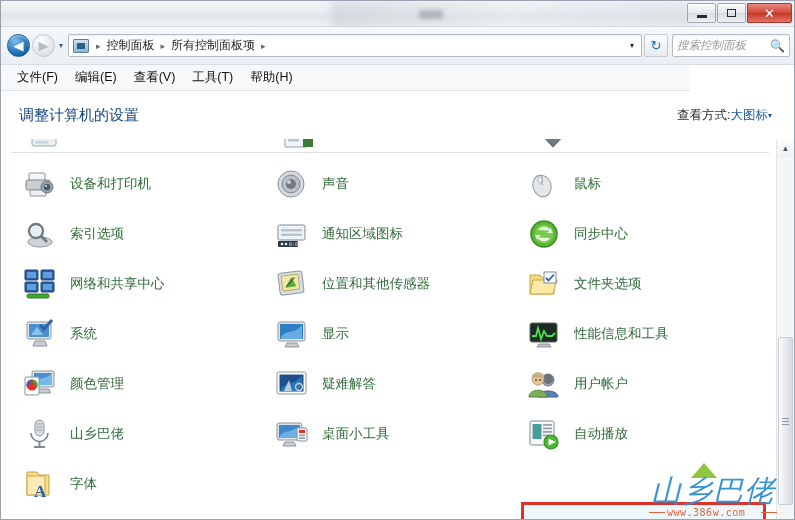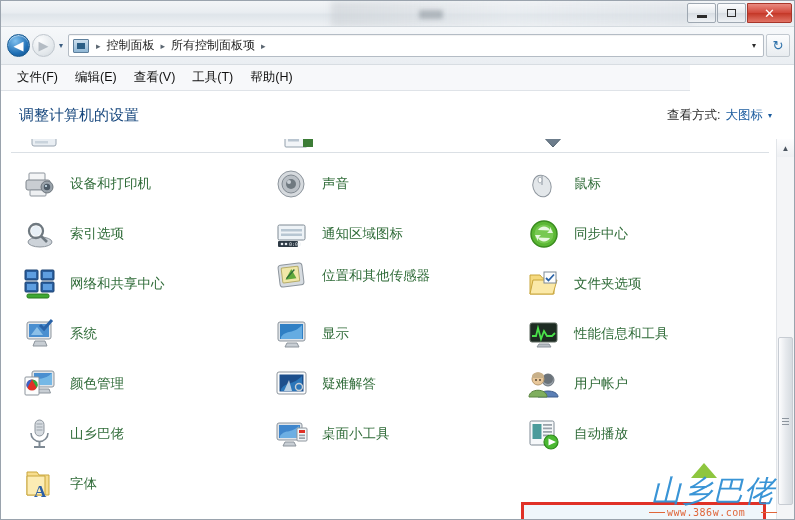--- a/index.html
+++ b/index.html
@@ -116,21 +116,21 @@
   .menuitem { font-size:12.5px; color:#101010; }
 
   
   #headerrow {
     position:absolute; left:0; top:90px; width:795px; height:48px;
     background:#fff;
     display:flex; align-items:center; justify-content:space-between;
     padding:0 24px 0 18px;
   }
   #page-title { font-size:15px; color:#17477d; }
-  #viewmode { display:flex; align-items:center; gap:5px; }
+  #viewmode { display:flex; align-items:center; }
   #viewmode-label { font-size:12.5px; color:#2c2c2c; }
   #viewmode-value { font-size:12.5px; color:#1a5b9e; }
   #viewmode-caret { font-size:8px; color:#1a5b9e; }
 
   
   #content {
     position:absolute; left:0; top:138px; width:795px; height:382px;
     background:#fff; overflow:hidden;
   }
   #cut-row {
@@ -245,20 +245,24 @@
       <span class="crumb">所有控制面板项</span>
       <span class="crumb-sep">▸</span>
       <span style="flex:1"></span>
       <span class="addr-caret">▾</span>
     </div>
 
     <div id="refresh-btn">
       <span>↻</span>
     </div>
 
+    <div id="searchbox">
+      <span id="search-placeholder">搜索控制面板</span>
+      <span id="search-icon">🔍</span>
+    </div>
   </div>
 
   <div id="menubar">
     <span class="menuitem">文件(F)</span>
     <span class="menuitem">编辑(E)</span>
     <span class="menuitem">查看(V)</span>
     <span class="menuitem">工具(T)</span>
     <span class="menuitem">帮助(H)</span>
   </div>
 
@@ -384,21 +388,21 @@
             <rect x="2" y="15" width="13" height="10" rx="1" fill="#2b5f9e" stroke="#1d4474"></rect>
             <rect x="4" y="17" width="9" height="6" fill="#5e9ee0"></rect>
             <rect x="18" y="15" width="13" height="10" rx="1" fill="#2b5f9e" stroke="#1d4474"></rect>
             <rect x="20" y="17" width="9" height="6" fill="#5e9ee0"></rect>
             <rect x="4" y="27" width="22" height="4" rx="1.5" fill="#3fa832" stroke="#2a7a20"></rect>
           </svg>
         </span>
         <span class="cell-label">网络和共享中心</span>
       </div>
 
-      <div class="cell" style="left:270px; top:92px;text-align:center;">
+      <div class="cell" style="left:270px; top:100px;text-align:center;">
         <span class="cell-icon">
           <svg width="34" height="34" viewBox="0 0 34 34">
             <rect x="4" y="5" width="24" height="22" rx="3" fill="#d7dce1" stroke="#8d959d" transform="rotate(-7 16 16)"></rect>
             <rect x="7" y="8" width="17" height="15" rx="1" fill="#f0e7a8" stroke="#b7ad6a" transform="rotate(-7 16 16)"></rect>
             <path d="M10 20 L17 10 L21 20 Z" fill="#5fa83a" transform="rotate(-7 16 16)"></path>
             <path d="M11 19 L20 11" stroke="#2f6b38" stroke-width="1.3" transform="rotate(-7 16 16)"></path>
           </svg>
         </span>
         <span class="cell-label">位置和其他传感器</span>
       </div>

